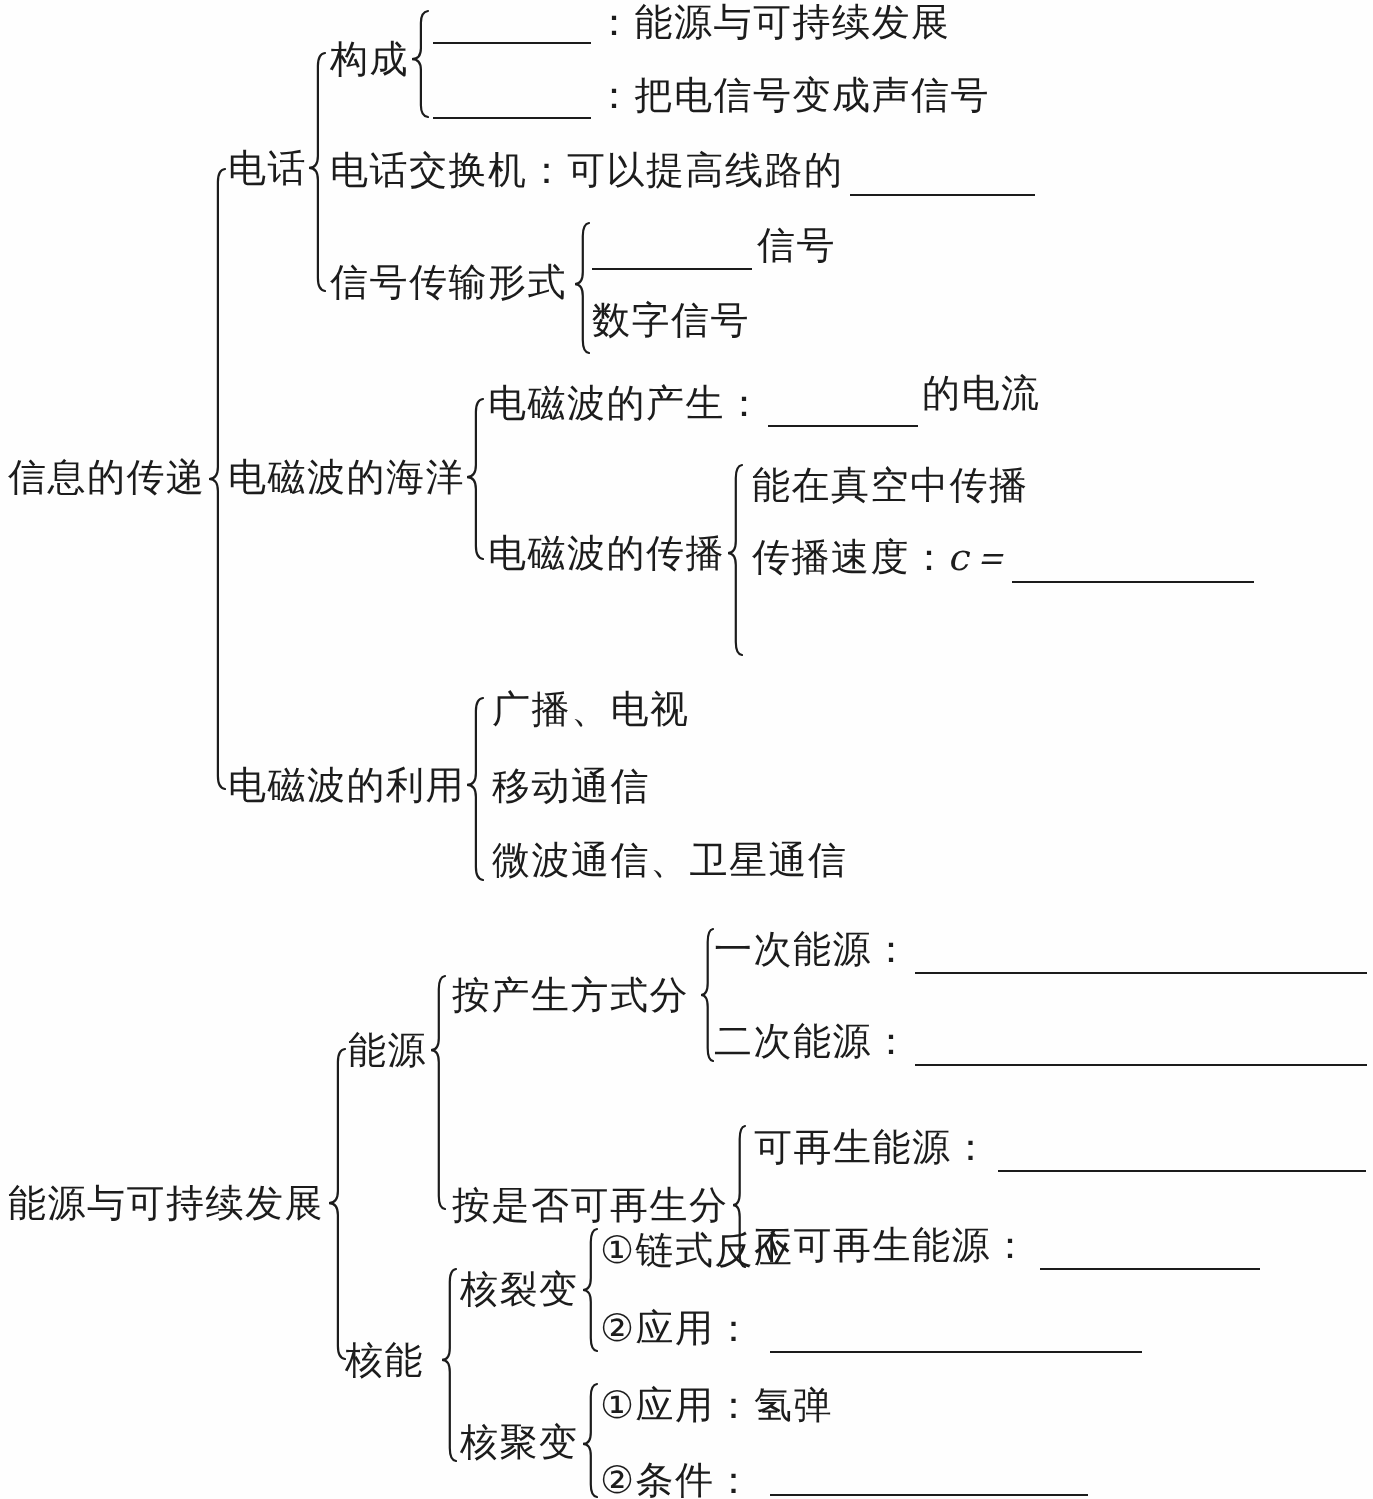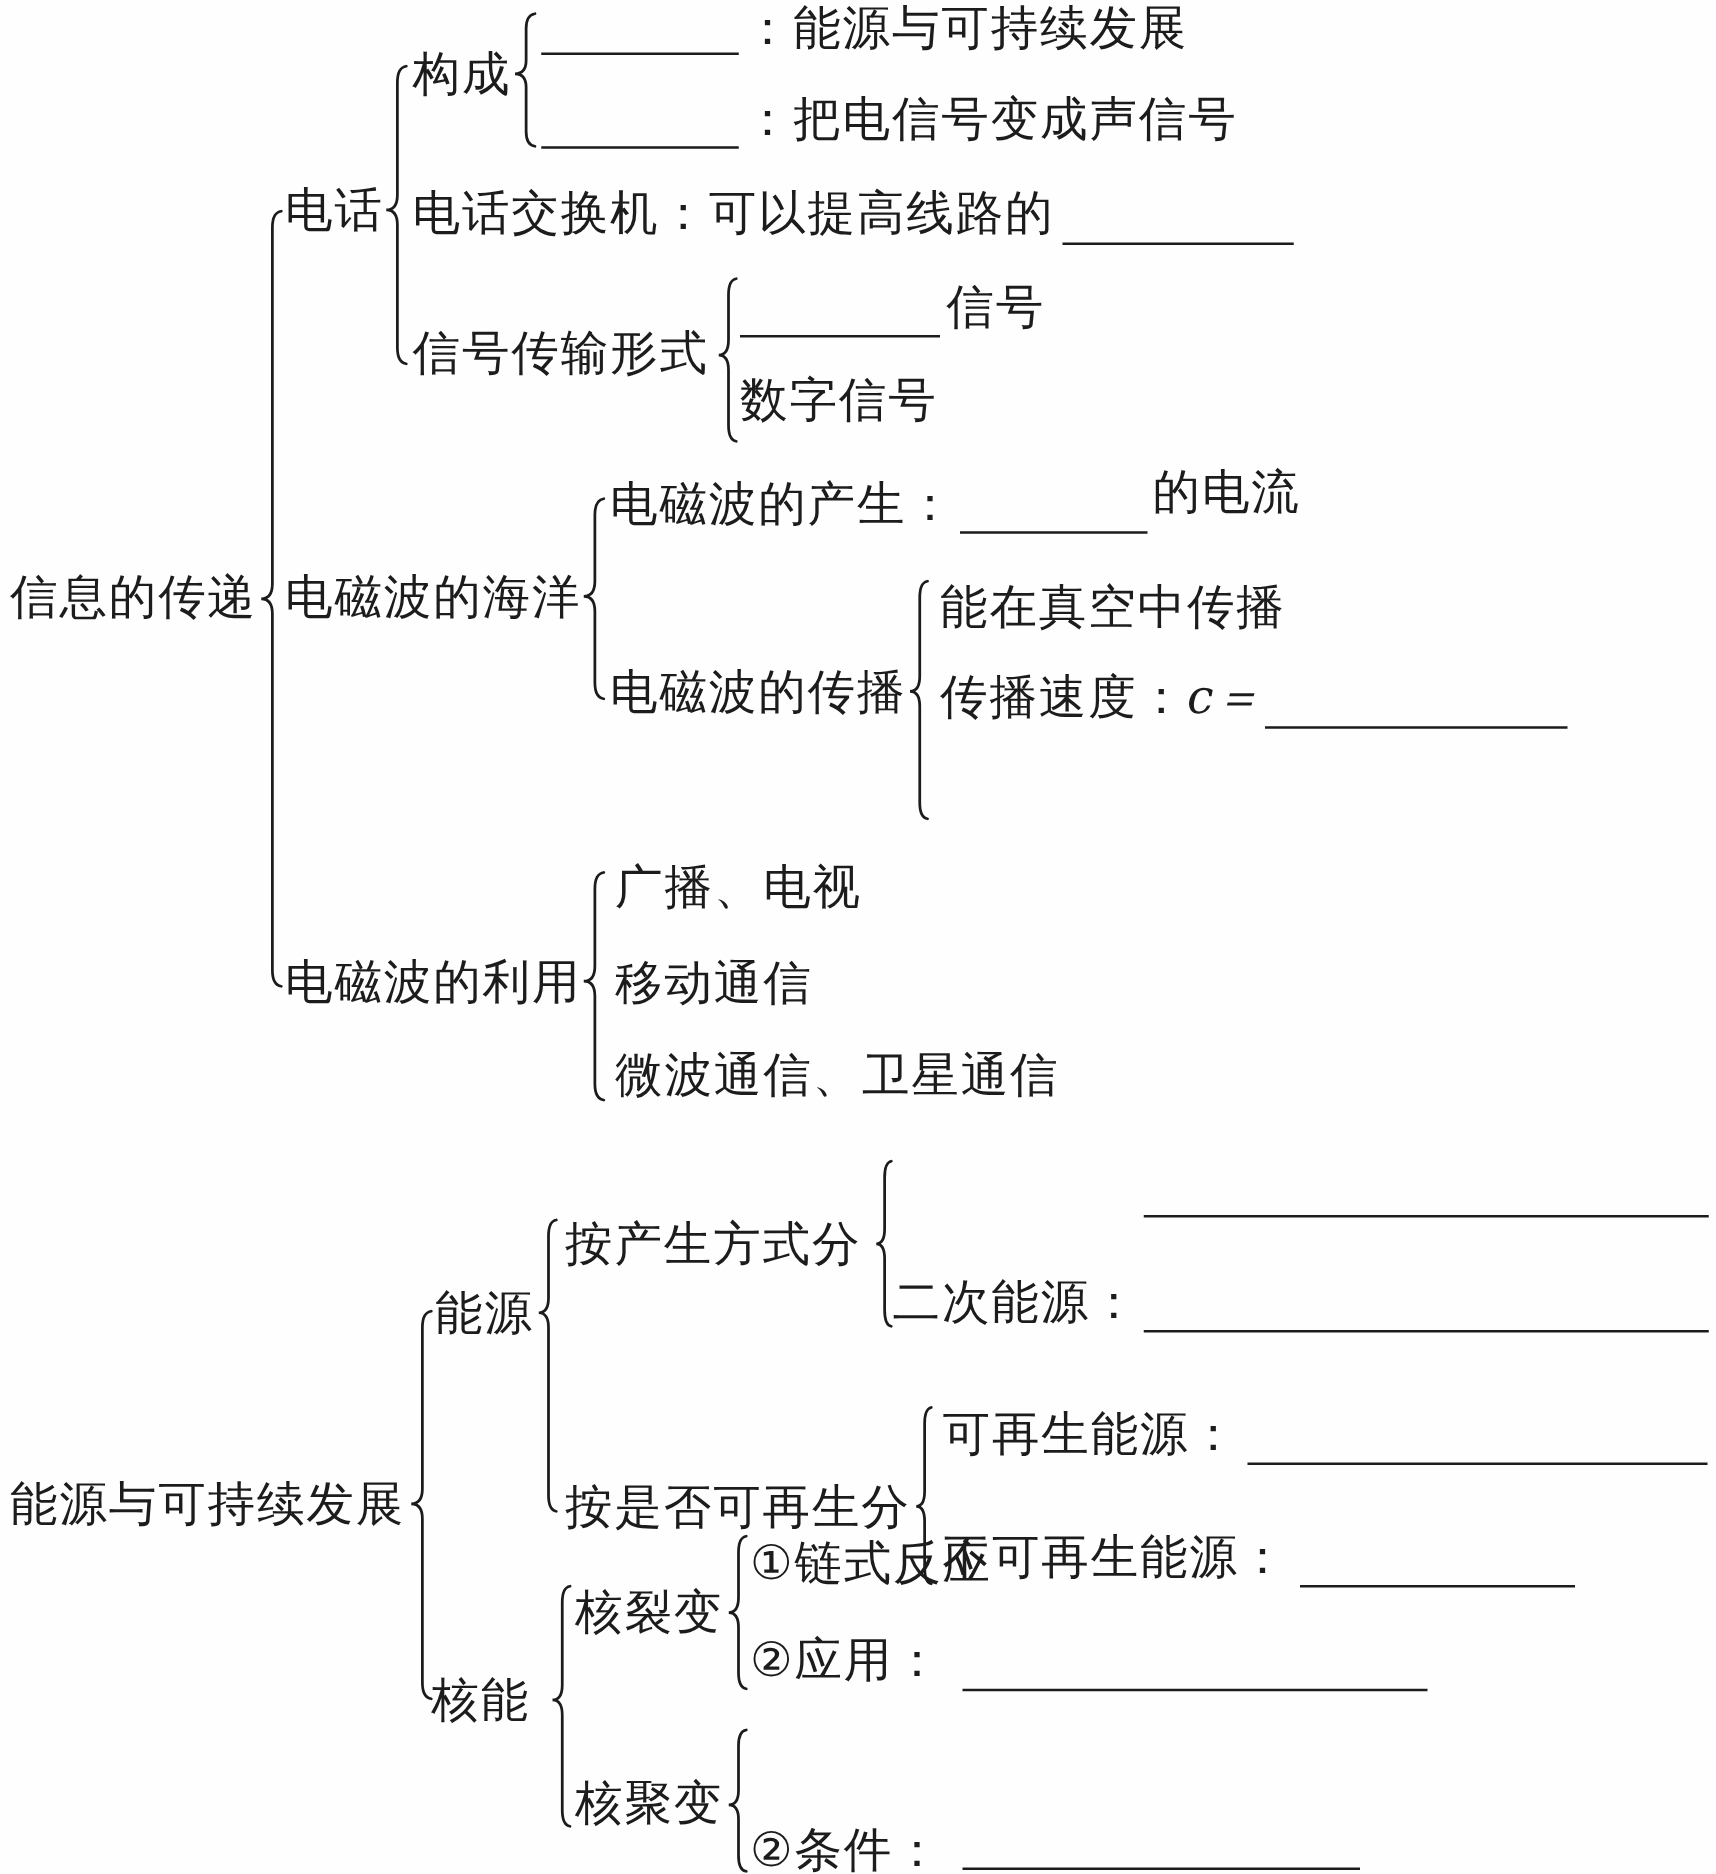--- a/index.html
+++ b/index.html
@@ -97,20 +97,21 @@
 
   <div class="t" style="left:348px;top:1028px">能源</div>
   <svg class="brace" style="left:430px;top:975px" viewBox="0 0 16 235" width="16" height="235">
       <path d="M 15 1 Q 8.8 2 8.8 14 L 8.8 63.2 Q 8.8 75.2 1 75.2 Q 8.8 75.2 8.8 87.2 L 8.8 221 Q 8.8 233 15 234" fill="none" stroke="#1c1c1c" stroke-width="2.2" stroke-linecap="round"></path>
     </svg>
 
   <div class="t" style="left:452px;top:973px">按产生方式分</div>
   <svg class="brace" style="left:700px;top:928px" viewBox="0 0 14 134" width="14" height="134">
       <path d="M 13 1 Q 7.700000000000001 2 7.700000000000001 14 L 7.700000000000001 55 Q 7.700000000000001 67 1 67 Q 7.700000000000001 67 7.700000000000001 79 L 7.700000000000001 120 Q 7.700000000000001 132 13 133" fill="none" stroke="#1c1c1c" stroke-width="2.2" stroke-linecap="round"></path>
     </svg>
+  <div class="t" style="left:714px;top:927px">一次能源：</div>
   <div class="blank" style="left:915px;top:972px;width:452px"></div>
   <div class="t" style="left:714px;top:1019px">二次能源：</div>
   <div class="blank" style="left:915px;top:1064px;width:452px"></div>
 
   <div class="t" style="left:452px;top:1183px">按是否可再生分</div>
   <svg class="brace" style="left:732px;top:1125px" viewBox="0 0 14 143" width="14" height="143">
       <path d="M 13 1 Q 7.700000000000001 2 7.700000000000001 14 L 7.700000000000001 68.08000000000001 Q 7.700000000000001 80.08000000000001 1 80.08000000000001 Q 7.700000000000001 80.08000000000001 7.700000000000001 92.08000000000001 L 7.700000000000001 129 Q 7.700000000000001 141 13 142" fill="none" stroke="#1c1c1c" stroke-width="2.2" stroke-linecap="round"></path>
     </svg>
   <div class="t" style="left:754px;top:1125px">可再生能源：</div>
   <div class="blank" style="left:998px;top:1170px;width:368px"></div>
@@ -127,16 +128,17 @@
       <path d="M 15 1 Q 8.8 2 8.8 14 L 8.8 50 Q 8.8 62 1 62 Q 8.8 62 8.8 74 L 8.8 110 Q 8.8 122 15 123" fill="none" stroke="#1c1c1c" stroke-width="2.2" stroke-linecap="round"></path>
     </svg>
   <div class="t" style="left:600px;top:1228px">①链式反应</div>
   <div class="t" style="left:600px;top:1306px">②应用：</div>
   <div class="blank" style="left:770px;top:1351px;width:372px"></div>
 
   <div class="t" style="left:460px;top:1420px">核聚变</div>
   <svg class="brace" style="left:582px;top:1383px" viewBox="0 0 16 115" width="16" height="115">
       <path d="M 15 1 Q 8.8 2 8.8 13.5 L 8.8 49.45 Q 8.8 60.95 1 60.95 Q 8.8 60.95 8.8 72.45 L 8.8 101.5 Q 8.8 113 15 114" fill="none" stroke="#1c1c1c" stroke-width="2.2" stroke-linecap="round"></path>
     </svg>
+  <div class="t" style="left:600px;top:1383px">①应用：氢弹</div>
   <div class="t" style="left:600px;top:1458px">②条件：</div>
   <div class="blank" style="left:770px;top:1494px;width:318px"></div>
 
 </div>
 
 </body></html>

